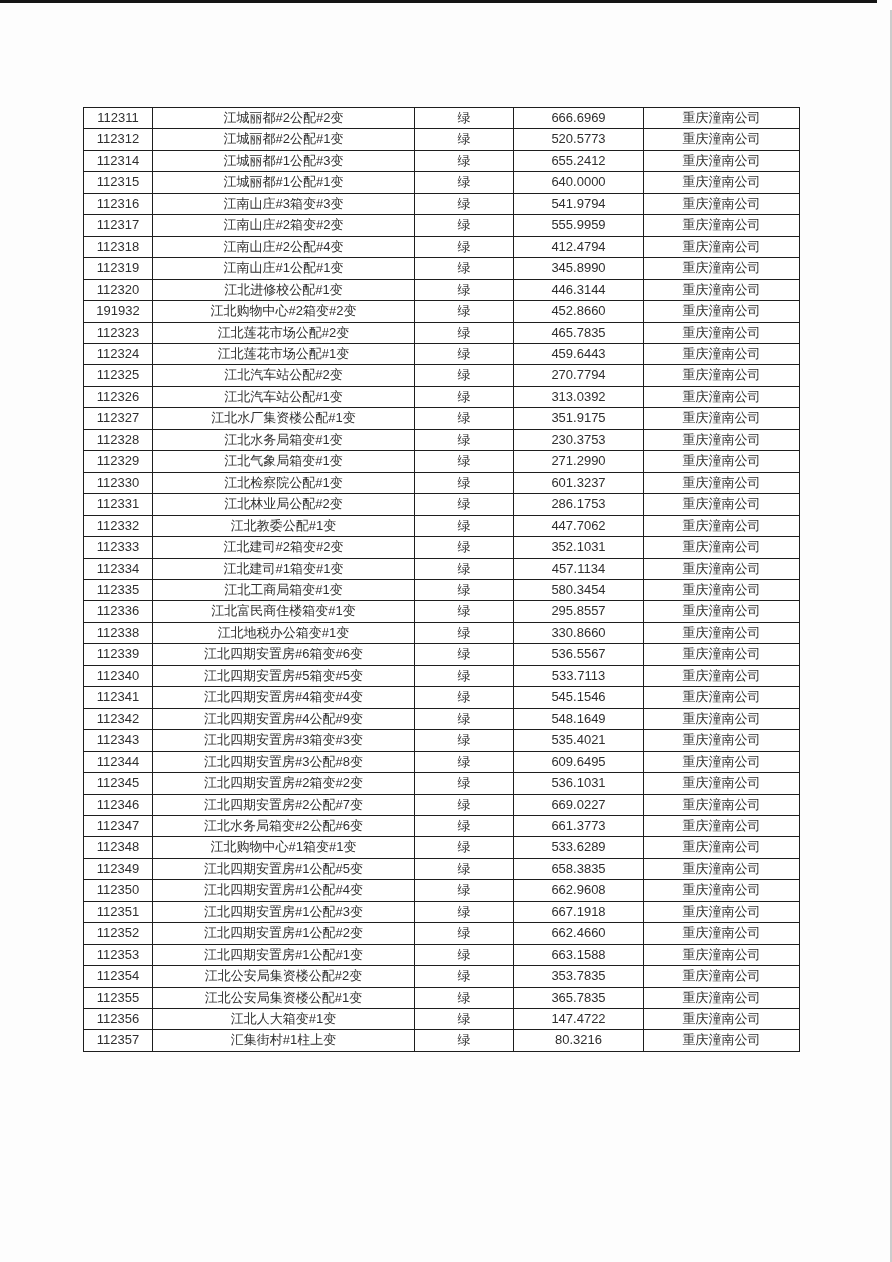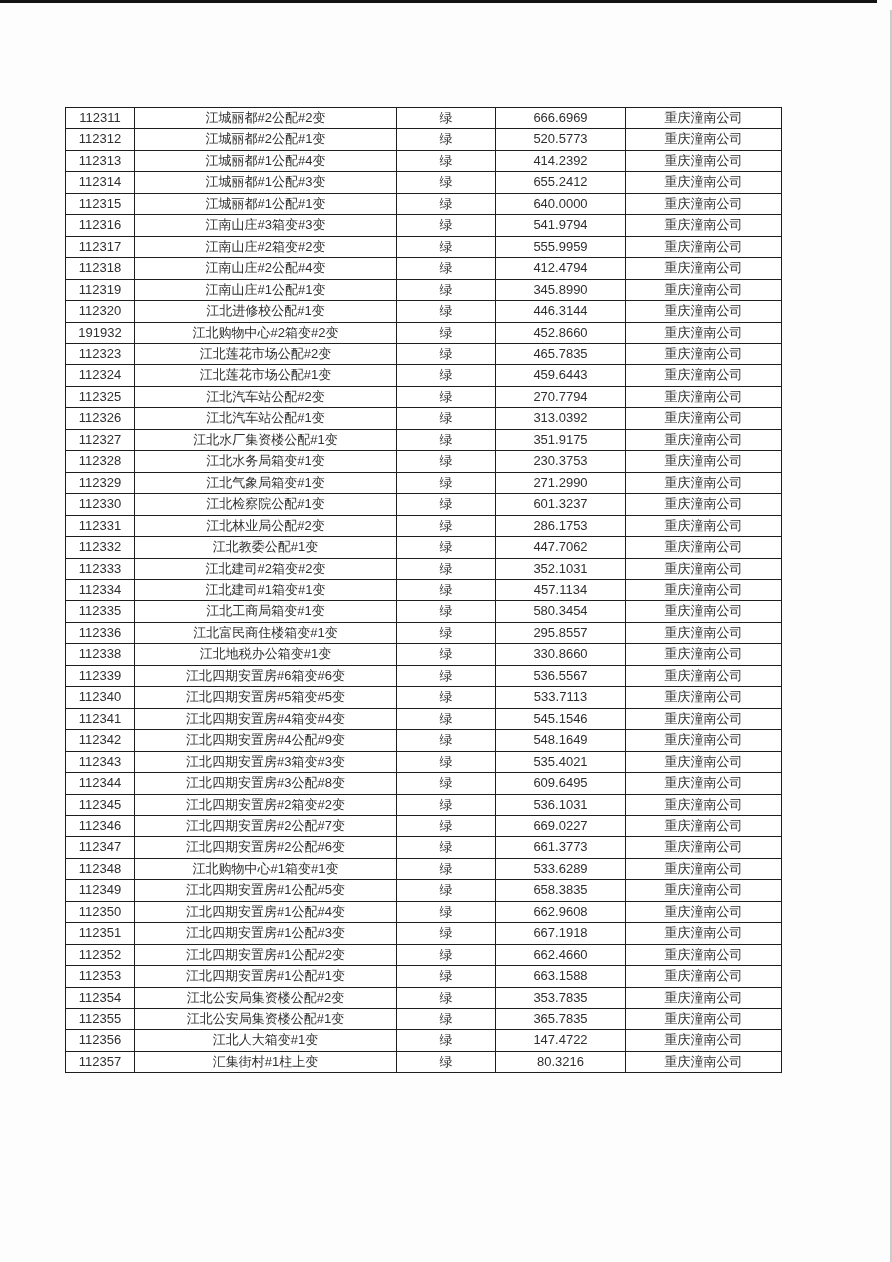--- a/index.html
+++ b/index.html
@@ -25,21 +25,21 @@
   .right-edge {
     position: absolute;
     top: 10px;
     right: 0;
     width: 2px;
     height: 1252px;
     background: #cccccc;
   }
   table.sheet {
     position: absolute;
-    left: 65px;
+    left: 83px;
     top: 107px;
     width: 716px;
     border-collapse: collapse;
     table-layout: fixed;
   }
   table.sheet td {
     border: 1px solid #1e1e1e;
     height: 20.45px;
     padding: 0 2px;
     text-align: center;
@@ -80,27 +80,20 @@
         <td>重庆潼南公司</td>
       </tr>
       <tr>
         <td>112312</td>
         <td>江城丽都#2公配#1变</td>
         <td>绿</td>
         <td>520.5773</td>
         <td>重庆潼南公司</td>
       </tr>
       <tr>
-        <td>112313</td>
-        <td>江城丽都#1公配#4变</td>
-        <td>绿</td>
-        <td>414.2392</td>
-        <td>重庆潼南公司</td>
-      </tr>
-      <tr>
         <td>112314</td>
         <td>江城丽都#1公配#3变</td>
         <td>绿</td>
         <td>655.2412</td>
         <td>重庆潼南公司</td>
       </tr>
       <tr>
         <td>112315</td>
         <td>江城丽都#1公配#1变</td>
         <td>绿</td>
@@ -305,21 +298,21 @@
       </tr>
       <tr>
         <td>112346</td>
         <td>江北四期安置房#2公配#7变</td>
         <td>绿</td>
         <td>669.0227</td>
         <td>重庆潼南公司</td>
       </tr>
       <tr>
         <td>112347</td>
-        <td>江北四期安置房#2公配#6变</td>
+        <td>江北水务局箱变#2公配#6变</td>
         <td>绿</td>
         <td>661.3773</td>
         <td>重庆潼南公司</td>
       </tr>
       <tr>
         <td>112348</td>
         <td>江北购物中心#1箱变#1变</td>
         <td>绿</td>
         <td>533.6289</td>
         <td>重庆潼南公司</td>

